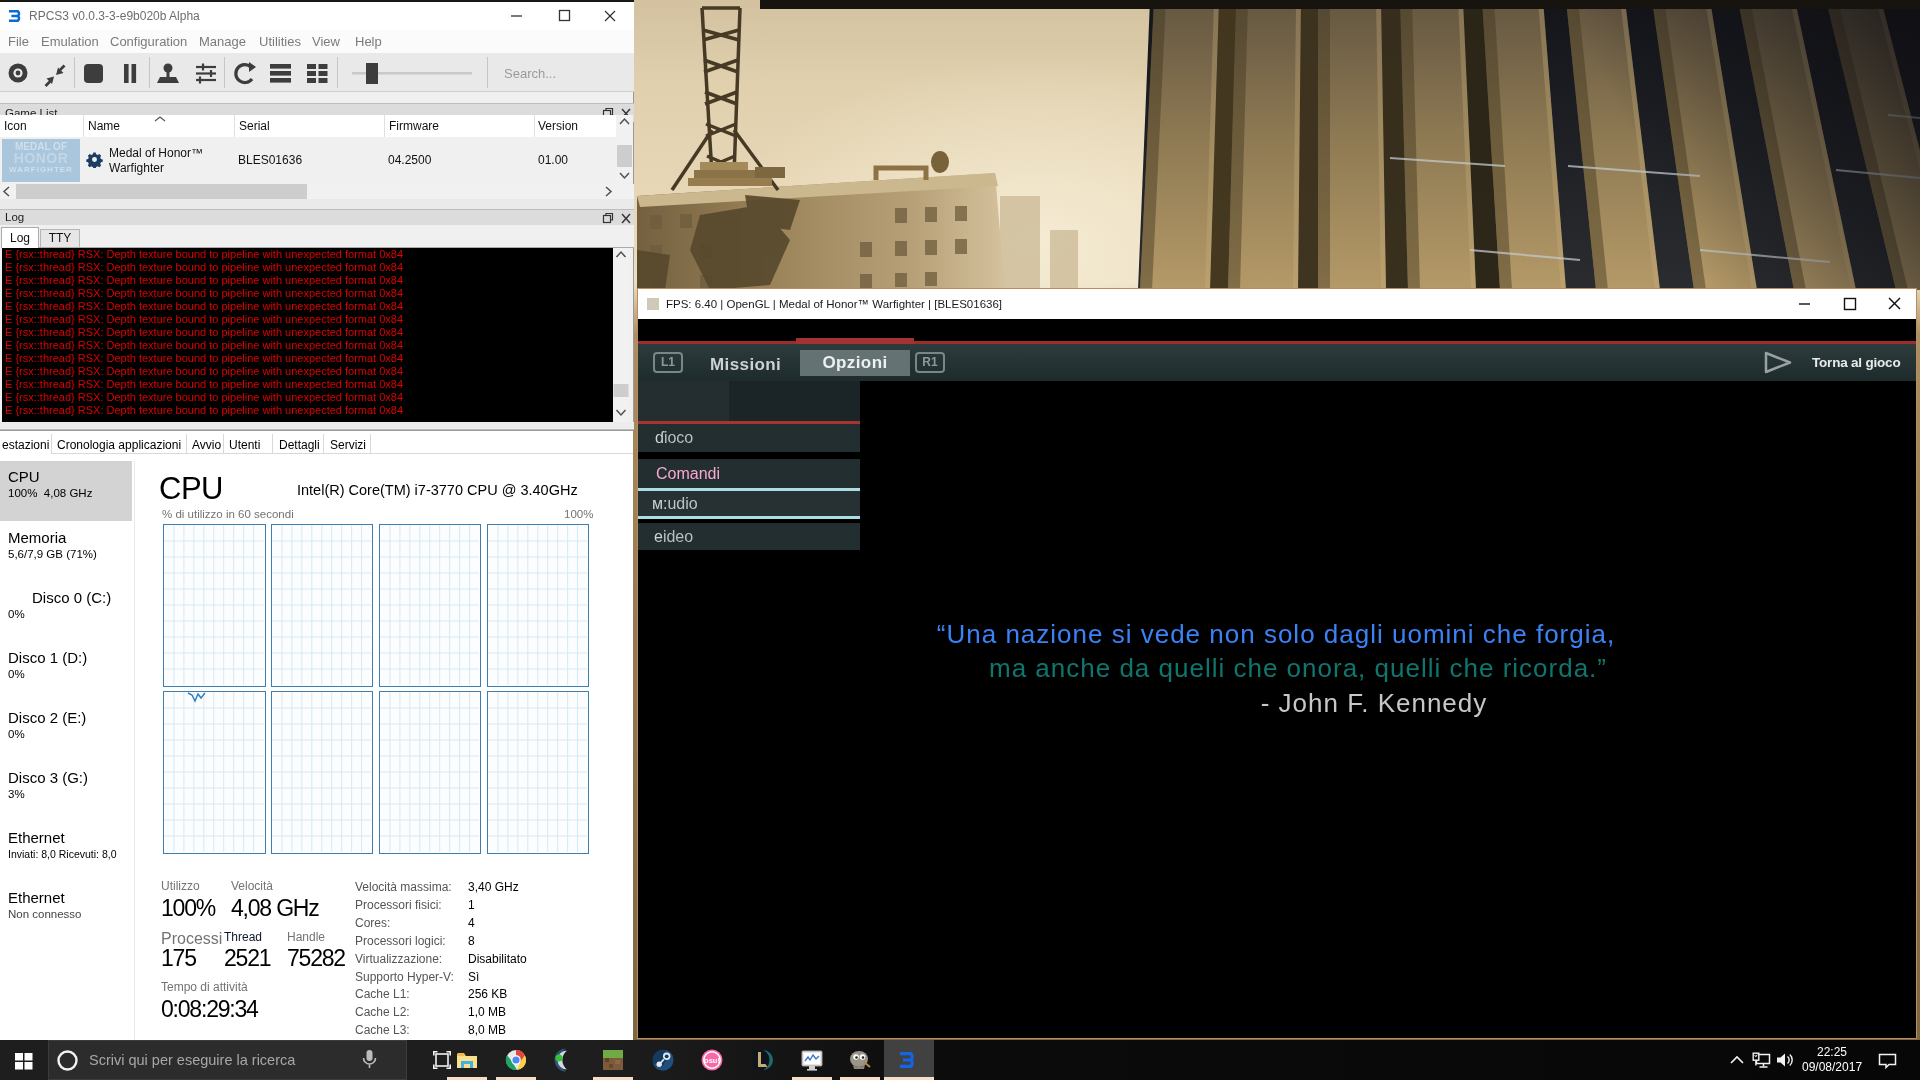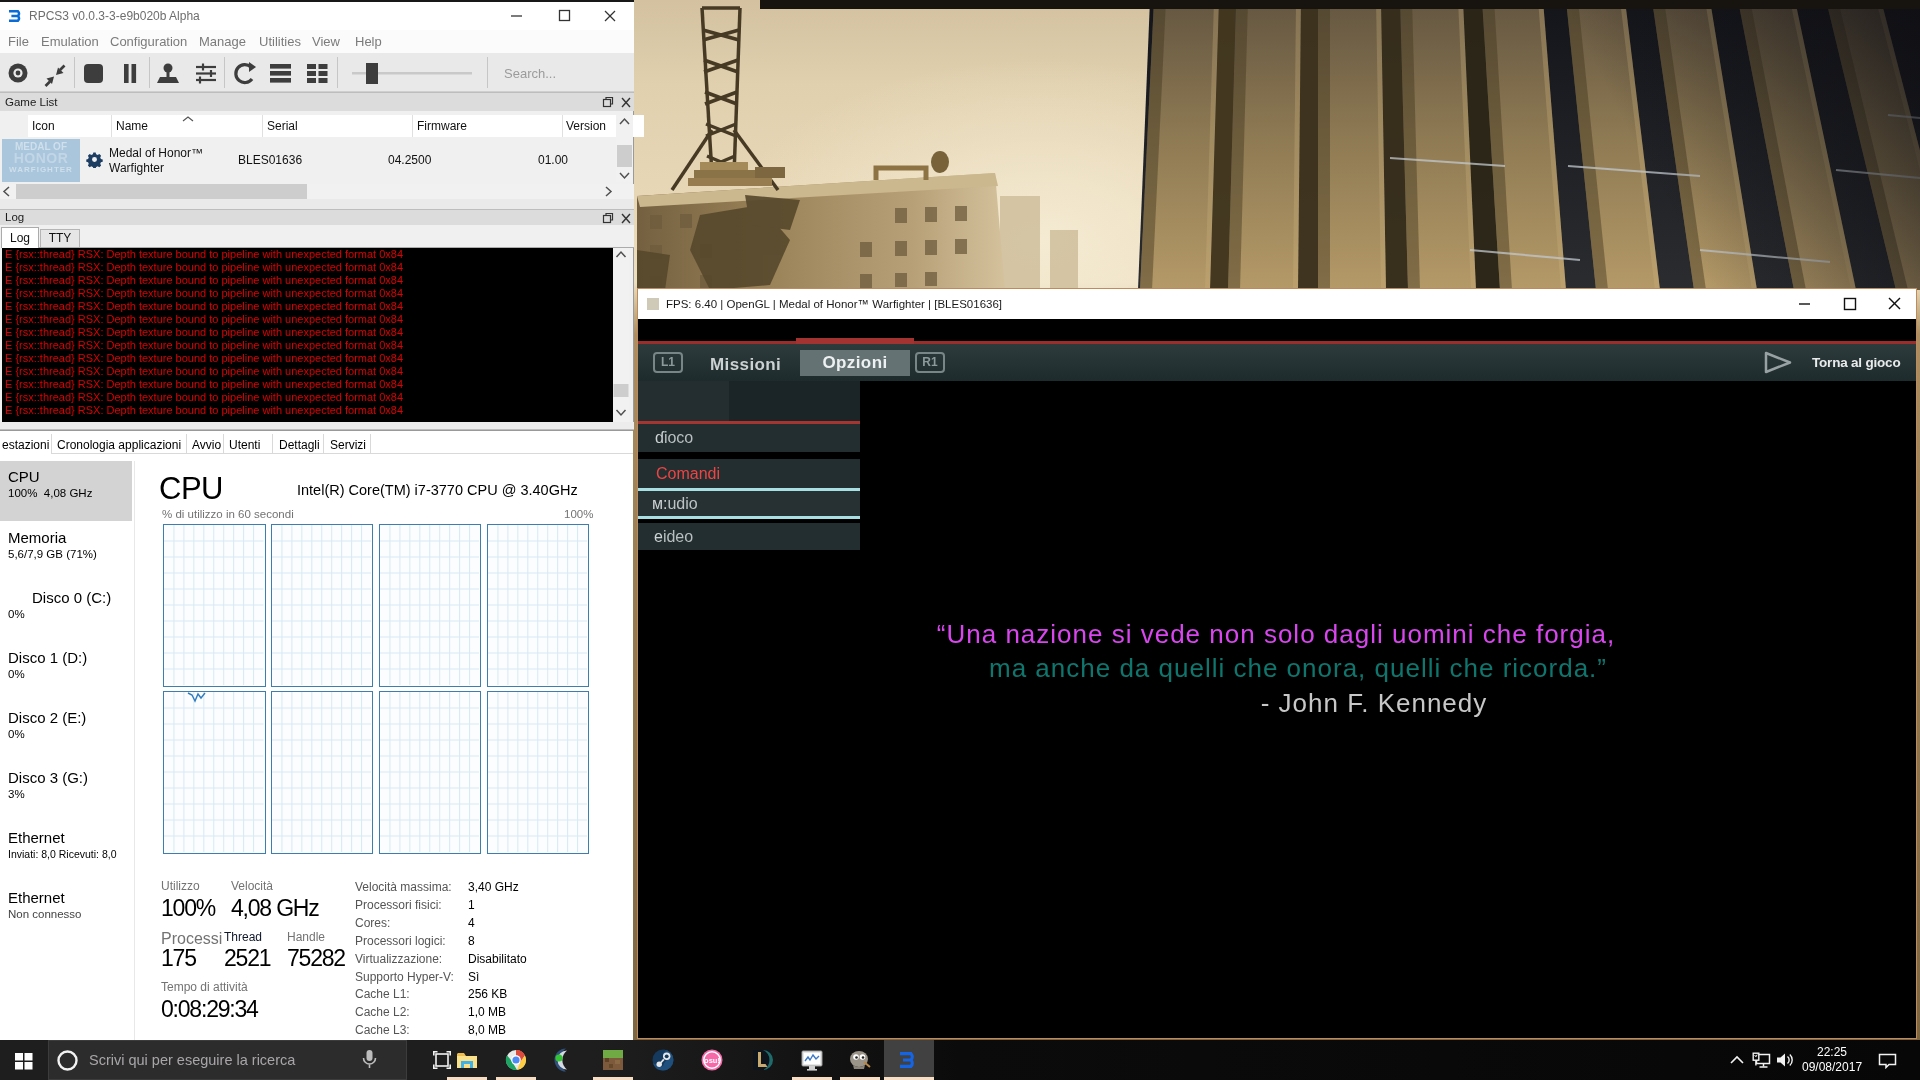--- a/index.html
+++ b/index.html
@@ -175,28 +175,28 @@
     <div class="abs" style="left:277px;top:63px;width:30px;height:21px;border:2px solid #798688;border-radius:4px;color:#8d9a9c;font-size:12px;font-weight:bold;text-align:center;line-height:17px;">R1</div>
     <svg class="abs" style="left:1124px;top:61px;" width="34" height="25">
       <path d="M 4 3 L 28 12.5 L 4 22 Z" fill="none" stroke="#98a2a4" stroke-width="2.5" stroke-linejoin="round"></path>
     </svg>
     <div class="abs" style="left:1174px;top:66px;font-size:13.5px;font-weight:bold;color:#e9ebeb;letter-spacing:-0.2px;">Torna al gioco</div>
 
     <div class="abs" style="left:0;top:92px;width:222px;height:40px;background:#1b2527;"></div>
       <div class="abs" style="left:0;top:92px;width:91px;height:40px;background:#242e30;"></div>
     <div class="abs" style="left:0;top:132px;width:222px;height:3px;background:#a63531;"></div>
     <div class="abs" style="left:0;top:135px;width:222px;height:28px;background:#222e30;color:#b9bfc0;font-size:16px;line-height:28px;"><span style="margin-left:17px;color:#cdd2d3;">ɗ</span><span>ioco</span></div>
-    <div class="abs" style="left:0;top:170px;width:222px;height:32px;background:#222e30;color:#ef4444;font-size:16px;line-height:29px;"><span style="margin-left:18px;">Comandi</span></div>
+    <div class="abs" style="left:0;top:170px;width:222px;height:32px;background:#222e30;color:#f9a8d4;font-size:16px;line-height:29px;"><span style="margin-left:18px;">Comandi</span></div>
     <div class="abs" style="left:0;top:199px;width:222px;height:3px;background:#a8dfe2;"></div>
     <div class="abs" style="left:0;top:202px;width:222px;height:25px;background:#273133;color:#bdc3c4;font-size:16px;line-height:25px;"><span style="margin-left:14px;color:#cdd2d3;">ᴍ:</span><span>udio</span></div>
     <div class="abs" style="left:0;top:227px;width:222px;height:3px;background:#a8dfe2;"></div>
     <div class="abs" style="left:0;top:234px;width:222px;height:27px;background:#222e30;color:#b9bfc0;font-size:16px;line-height:27px;"><span style="margin-left:16px;color:#cdd2d3;">e</span><span>ideo</span></div>
 
     <div class="abs" style="left:638px;top:330px;width:0;overflow:visible;">
-      <div class="abs" style="left:0;top:0;transform:translateX(-50%);white-space:nowrap;font-size:26px;color:#d946ef;letter-spacing:1px;">“Una nazione si vede non solo dagli uomini che forgia,</div>
+      <div class="abs" style="left:0;top:0;transform:translateX(-50%);white-space:nowrap;font-size:26px;color:#3b82f6;letter-spacing:1px;">“Una nazione si vede non solo dagli uomini che forgia,</div>
       <div class="abs" style="left:-2px;top:34px;transform:translateX(-50%);white-space:nowrap;font-size:26px;color:#0f766e;letter-spacing:1px;margin-left:24px;">ma anche da quelli che onora, quelli che ricorda.”</div>
       <div class="abs" style="left:98px;top:69px;transform:translateX(-50%);white-space:nowrap;font-size:26px;color:#c7c7c7;letter-spacing:1px;">- John F. Kennedy</div>
     </div>
   </div>
 
   <div class="abs" id="rpcs3" style="left:0;top:0;width:634px;height:430px;background:#f0f0f0;border-right:1px solid #9a9a9a;">
     <div class="abs" style="left:0;top:0;width:634px;height:2px;background:#181818;"></div>
     <div class="abs" style="left:0;top:2px;width:634px;height:28px;background:#ffffff;"></div>
 
     <svg class="abs" style="left:7px;top:8px;" width="18" height="16">
@@ -274,31 +274,31 @@
           <line x1="337.5" y1="4" x2="337.5" y2="35"></line>
           <line x1="487.5" y1="4" x2="487.5" y2="35"></line>
         </g>
 
         <rect x="352" y="19" width="120" height="2.5" fill="#c9c9c9"></rect>
         <rect x="366" y="10" width="12" height="21" fill="#3d3d3d"></rect>
         <text x="504" y="25" font-size="13" fill="#9b9b9b" font-family="Liberation Sans">Search...</text>
       </svg>
     </div>
 
-    <div class="abs" style="left:0;top:92px;width:634px;height:19px;background:#dcdcdc;border-top:1px solid #bdbdbd;">
+    <div class="abs" style="left:0;top:103px;width:634px;height:19px;background:#dcdcdc;border-top:1px solid #bdbdbd;">
       <span class="abs" style="left:5px;top:3px;font-size:11.5px;color:#1c1c1c;">Game List</span>
       <svg class="abs" style="left:600px;top:3px;" width="32" height="13">
         <rect x="3.5" y="3.5" width="7" height="7" fill="none" stroke="#333" stroke-width="1.2"></rect>
         <path d="M6 3.5 V1.5 H12.5 V8 H10.5" fill="none" stroke="#333" stroke-width="1.2"></path>
         <line x1="22" y1="2" x2="30" y2="11" stroke="#333" stroke-width="1.4"></line>
         <line x1="30" y1="2" x2="22" y2="11" stroke="#333" stroke-width="1.4"></line>
       </svg>
     </div>
 
-    <div class="abs" style="left:0;top:115px;width:616px;height:22px;background:#ffffff;font-size:12px;color:#111;margin-left:28px;">
+    <div class="abs" style="left:0;top:115px;width:616px;height:22px;background:#ffffff;font-size:12px;color:#111;">
       <span class="abs" style="left:4px;top:4px;">Icon</span>
       <span class="abs" style="left:88px;top:4px;">Name</span>
       <span class="abs" style="left:239px;top:4px;">Serial</span>
       <span class="abs" style="left:389px;top:4px;">Firmware</span>
       <span class="abs" style="left:538px;top:4px;">Version</span>
       <svg class="abs" style="left:153px;top:1px;" width="14" height="6">
           <path d="M2 5 L7 1 L12 5" fill="none" stroke="#555" stroke-width="1.2"></path>
         </svg>
       <div class="abs" style="left:83px;top:0;width:1px;height:22px;background:#e0e0e0;"></div>
       <div class="abs" style="left:234px;top:0;width:1px;height:22px;background:#e0e0e0;"></div>

